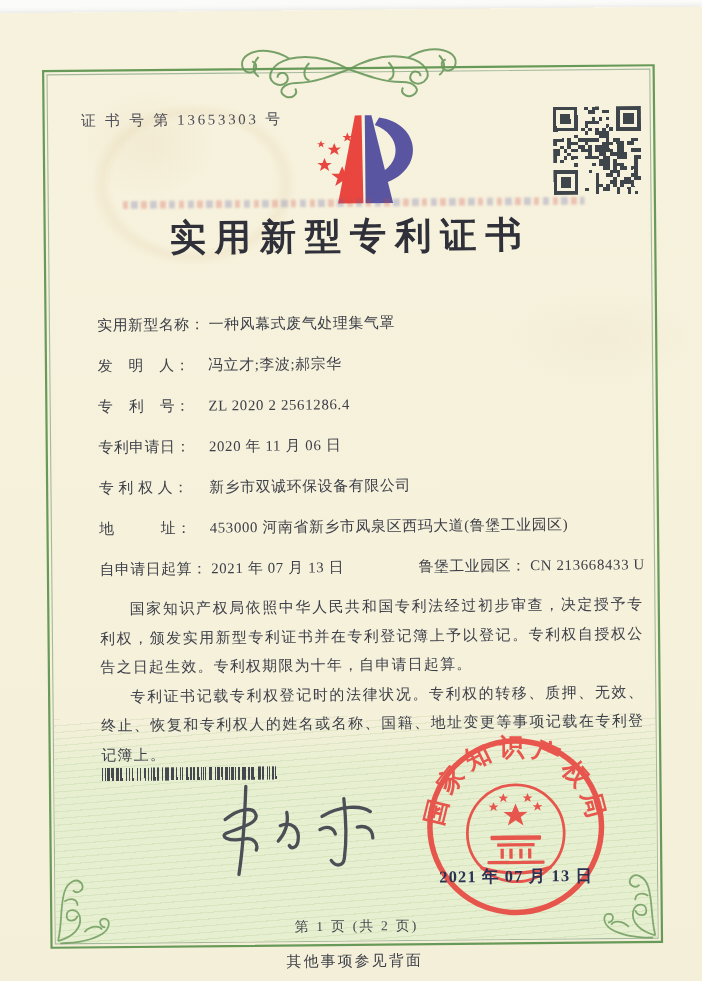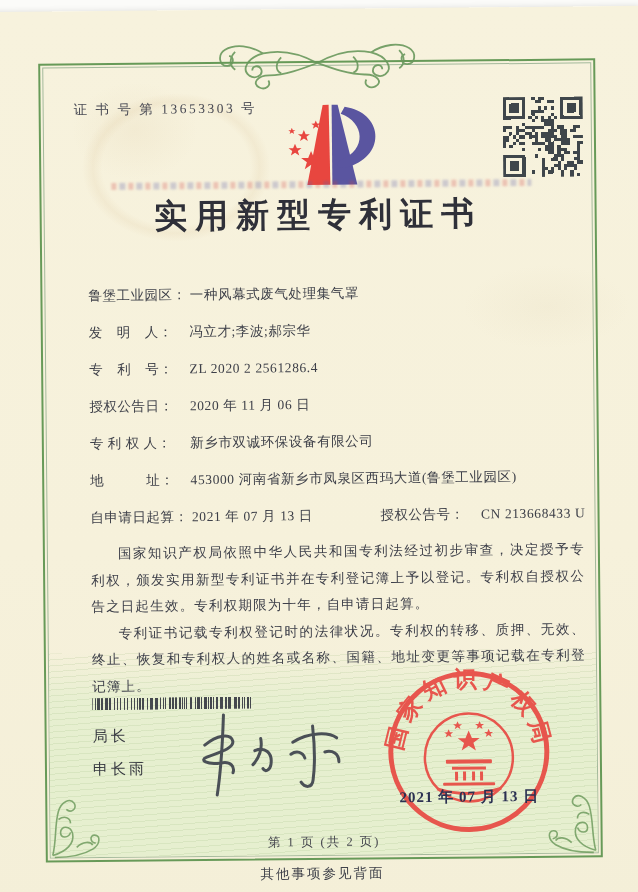--- a/index.html
+++ b/index.html
@@ -304,48 +304,48 @@
         <rect x="21" y="24" width="1" height="1" fill="#3f464b"></rect>
         <rect x="23" y="24" width="1" height="1" fill="#3f464b"></rect>
       </svg>
 
     <div class="microtext"></div>
 
     <div class="title">实用新型专利证书</div>
 
     <div class="fields">
       <div class="frow">
-        <span class="flabel">鲁堡工业园区：</span>
+        <span class="flabel">实用新型名称：</span>
         <span class="fvalue">一种风幕式废气处理集气罩</span>
       </div>
       <div class="frow">
         <span class="flabel">发　明　人：</span>
         <span class="fvalue">冯立才;李波;郝宗华</span>
       </div>
       <div class="frow">
         <span class="flabel">专　利　号：</span>
         <span class="fvalue">ZL 2020 2 2561286.4</span>
       </div>
       <div class="frow">
-        <span class="flabel">授权公告日：</span>
+        <span class="flabel">专利申请日：</span>
         <span class="fvalue">2020 年 11 月 06 日</span>
       </div>
       <div class="frow">
         <span class="flabel">专 利 权 人：</span>
         <span class="fvalue">新乡市双诚环保设备有限公司</span>
       </div>
       <div class="frow">
         <span class="flabel">地　　　址：</span>
         <span class="fvalue">453000 河南省新乡市凤泉区西玛大道(鲁堡工业园区)</span>
       </div>
       <div class="frow">
         <span class="flabel">自申请日起算：</span>
         <span class="fvalue">2021 年 07 月 13 日</span>
         <span class="fpair2">
-          <span class="flabel">授权公告号：</span>
+          <span class="flabel">鲁堡工业园区：</span>
           <span class="fvalue">CN 213668433 U</span>
         </span>
       </div>
     </div>
 
     <div class="paras">
       <p>国家知识产权局依照中华人民共和国专利法经过初步审查，决定授予专利权，颁发实用新型专利证书并在专利登记簿上予以登记。专利权自授权公告之日起生效。专利权期限为十年，自申请日起算。</p>
       <p>专利证书记载专利权登记时的法律状况。专利权的转移、质押、无效、终止、恢复和专利权人的姓名或名称、国籍、地址变更等事项记载在专利登记簿上。</p>
     </div>
 
@@ -392,24 +392,20 @@
         <rect x="133" y="0" width="2" height="12" fill="#45484e"></rect>
         <rect x="136" y="0" width="3" height="12" fill="#45484e"></rect>
         <rect x="142" y="0" width="3" height="12" fill="#45484e"></rect>
         <rect x="146" y="0" width="2" height="12" fill="#45484e"></rect>
         <rect x="150" y="0" width="1" height="12" fill="#45484e"></rect>
         <rect x="152" y="0" width="1" height="12" fill="#45484e"></rect>
         <rect x="155" y="0" width="2" height="12" fill="#45484e"></rect>
         <rect x="158" y="0" width="1" height="12" fill="#45484e"></rect>
       </svg>
 
-    <div class="sig-block">
-      <div>局长</div>
-      <div>申长雨</div>
-    </div>
 
     <svg class="signature" width="180" height="92" viewBox="0 0 180 92">
       <g fill="none" stroke="#3a3f4a" stroke-width="3" stroke-linecap="round" opacity=".9">
         <path d="M28,36 C40,26 54,24 56,32 C58,40 40,44 30,48 C22,51 30,56 44,54 C54,52 58,58 56,64"></path>
         <path d="M47,6 C46,30 44,62 40,86"></path>
         <path d="M84,30 C86,40 82,50 76,56"></path>
         <path d="M78,42 C88,38 96,44 94,56 C93,62 88,64 86,60"></path>
         <path d="M116,34 C132,24 152,24 160,30"></path>
         <path d="M136,18 C138,38 138,58 136,72 C135,80 128,80 124,74"></path>
         <path d="M114,46 C120,42 126,44 128,50"></path>

